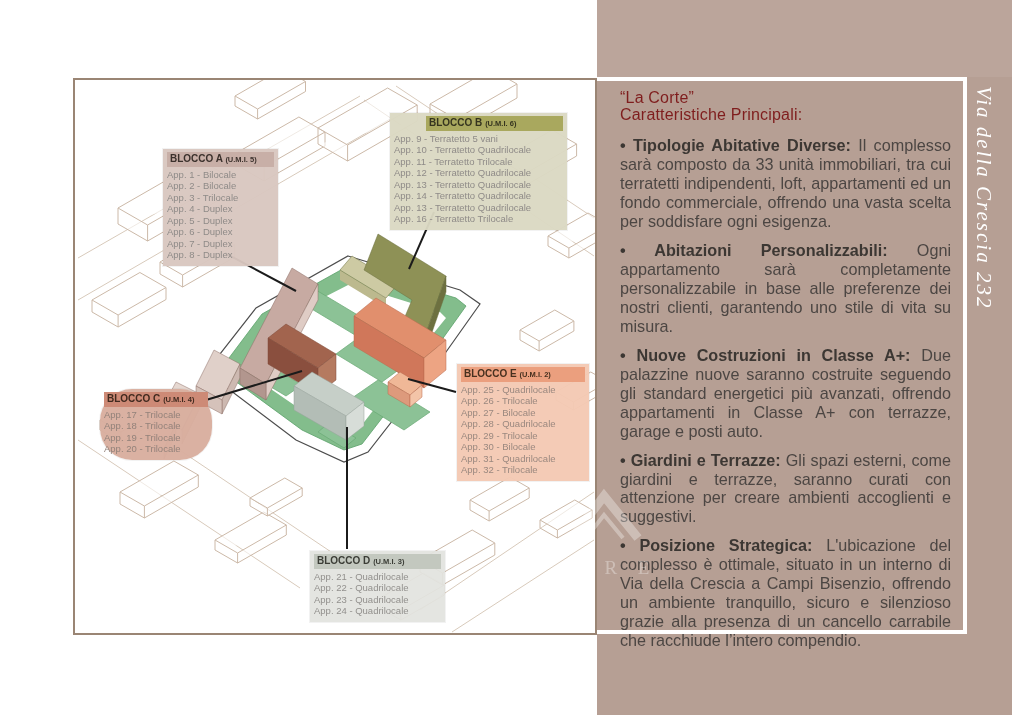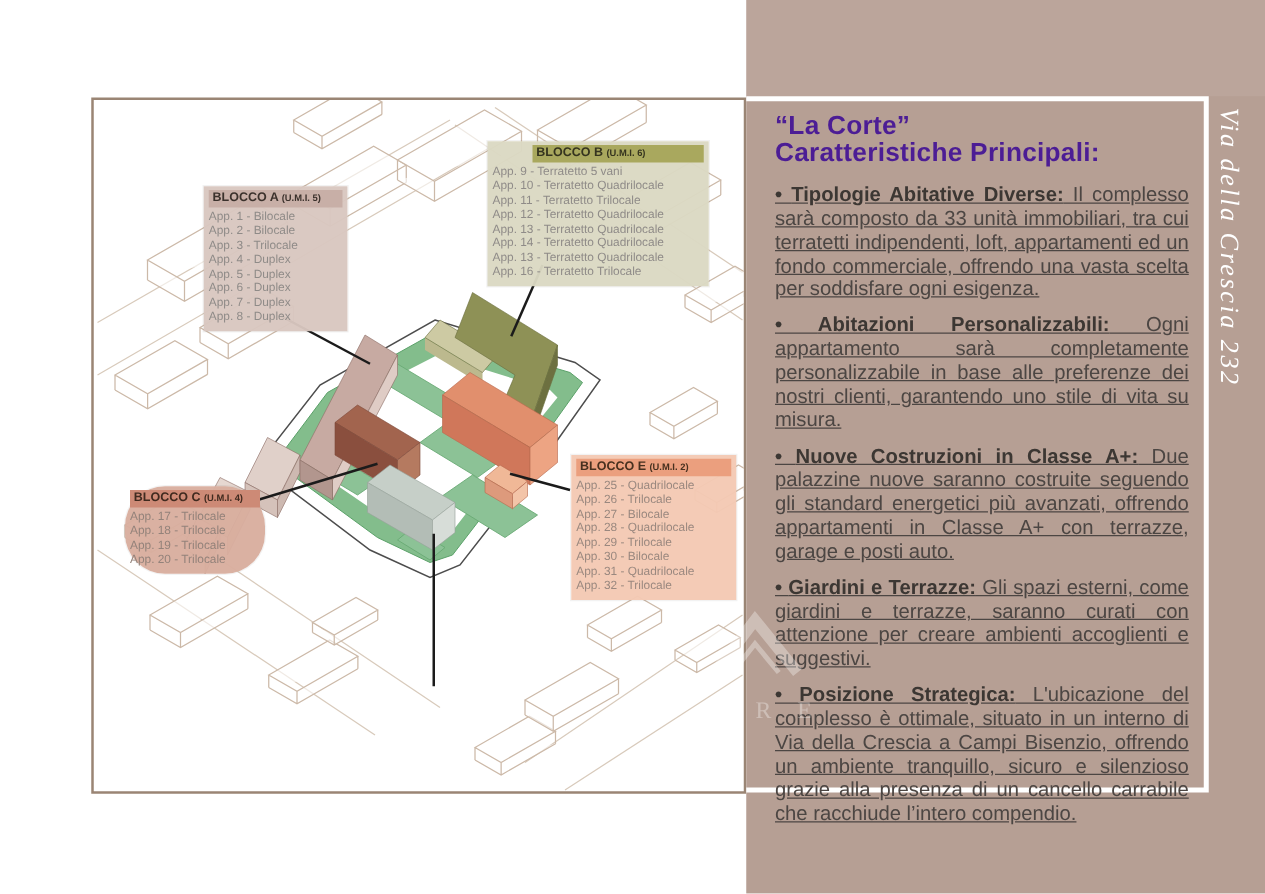--- a/index.html
+++ b/index.html
@@ -27,23 +27,23 @@
   .blk-d{left:310px;top:551px;width:127px;background:rgba(226,227,223,.93);color:#92908d;}
   .blk-d .blk-head{background:#c3c8bf;color:#3b3d36;}
   .blk-e{left:457px;top:364px;width:124px;background:rgba(244,201,179,.96);color:#9a887f;}
   .blk-e .blk-head{background:#eb9f7e;color:#47301f;}
 
   
   .panel{position:absolute;left:597px;top:0;width:415px;height:715px;background:#b69f94;overflow:hidden;}
   .panel::before{content:"";position:absolute;left:0;top:0;right:0;height:77px;background:rgba(255,255,255,.07);}
   .frame{position:absolute;left:-8px;top:77px;width:370px;height:549px;border:4px solid #fff;}
   .panel-content{position:absolute;left:23px;top:90px;width:331px;}
-  .panel-title{margin:0;font-size:21px;line-height:1.04;letter-spacing:.2px;font-weight:bold;color:#4c1d95;}
+  .panel-title{margin:0;font-size:16px;line-height:1.04;letter-spacing:.2px;font-weight:normal;color:#7f1d1d;}
   .feature-list{margin:13px 0 0 0;padding:0;list-style:none;}
-  .feature-list li{font-size:16.2px;line-height:1.17;color:#4c4643;text-align:justify;margin-top:10px;text-decoration:underline;}
+  .feature-list li{font-size:16.2px;line-height:1.17;color:#4c4643;text-align:justify;margin-top:10px;}
   .feature-list li::before{content:"• ";font-weight:bold;color:#3c3733;}
   .feature-list strong{color:#3c3733;}
   .side-text{position:absolute;left:374px;top:86px;writing-mode:vertical-rl;
              font-family:"Liberation Serif",serif;font-style:italic;font-size:21px;
              letter-spacing:2px;color:#fff;white-space:nowrap;}
 
   
   .watermark{position:absolute;left:545px;top:468px;opacity:.32;pointer-events:none;}
 </style>
 </head>
@@ -181,20 +181,29 @@
   </div>
   <div class="blk blk-c">
     <div class="blk-head"><span>BLOCCO C</span> <span class="umi">(U.M.I. 4)</span></div>
     <div>
         <div class="blk-row">App. 17 - Trilocale</div>
         <div class="blk-row">App. 18 - Trilocale</div>
         <div class="blk-row">App. 19 - Trilocale</div>
         <div class="blk-row">App. 20 - Trilocale</div>
       </div>
   </div>
+  <div class="blk blk-d">
+    <div class="blk-head"><span>BLOCCO D</span> <span class="umi">(U.M.I. 3)</span></div>
+    <div>
+        <div class="blk-row">App. 21 - Quadrilocale</div>
+        <div class="blk-row">App. 22 - Quadrilocale</div>
+        <div class="blk-row">App. 23 - Quadrilocale</div>
+        <div class="blk-row">App. 24 - Quadrilocale</div>
+      </div>
+  </div>
   <div class="blk blk-e">
     <div class="blk-head"><span>BLOCCO E</span> <span class="umi">(U.M.I. 2)</span></div>
     <div>
         <div class="blk-row">App. 25 - Quadrilocale</div>
         <div class="blk-row">App. 26 - Trilocale</div>
         <div class="blk-row">App. 27 - Bilocale</div>
         <div class="blk-row">App. 28 - Quadrilocale</div>
         <div class="blk-row">App. 29 - Trilocale</div>
         <div class="blk-row">App. 30 - Bilocale</div>
         <div class="blk-row">App. 31 - Quadrilocale</div>

